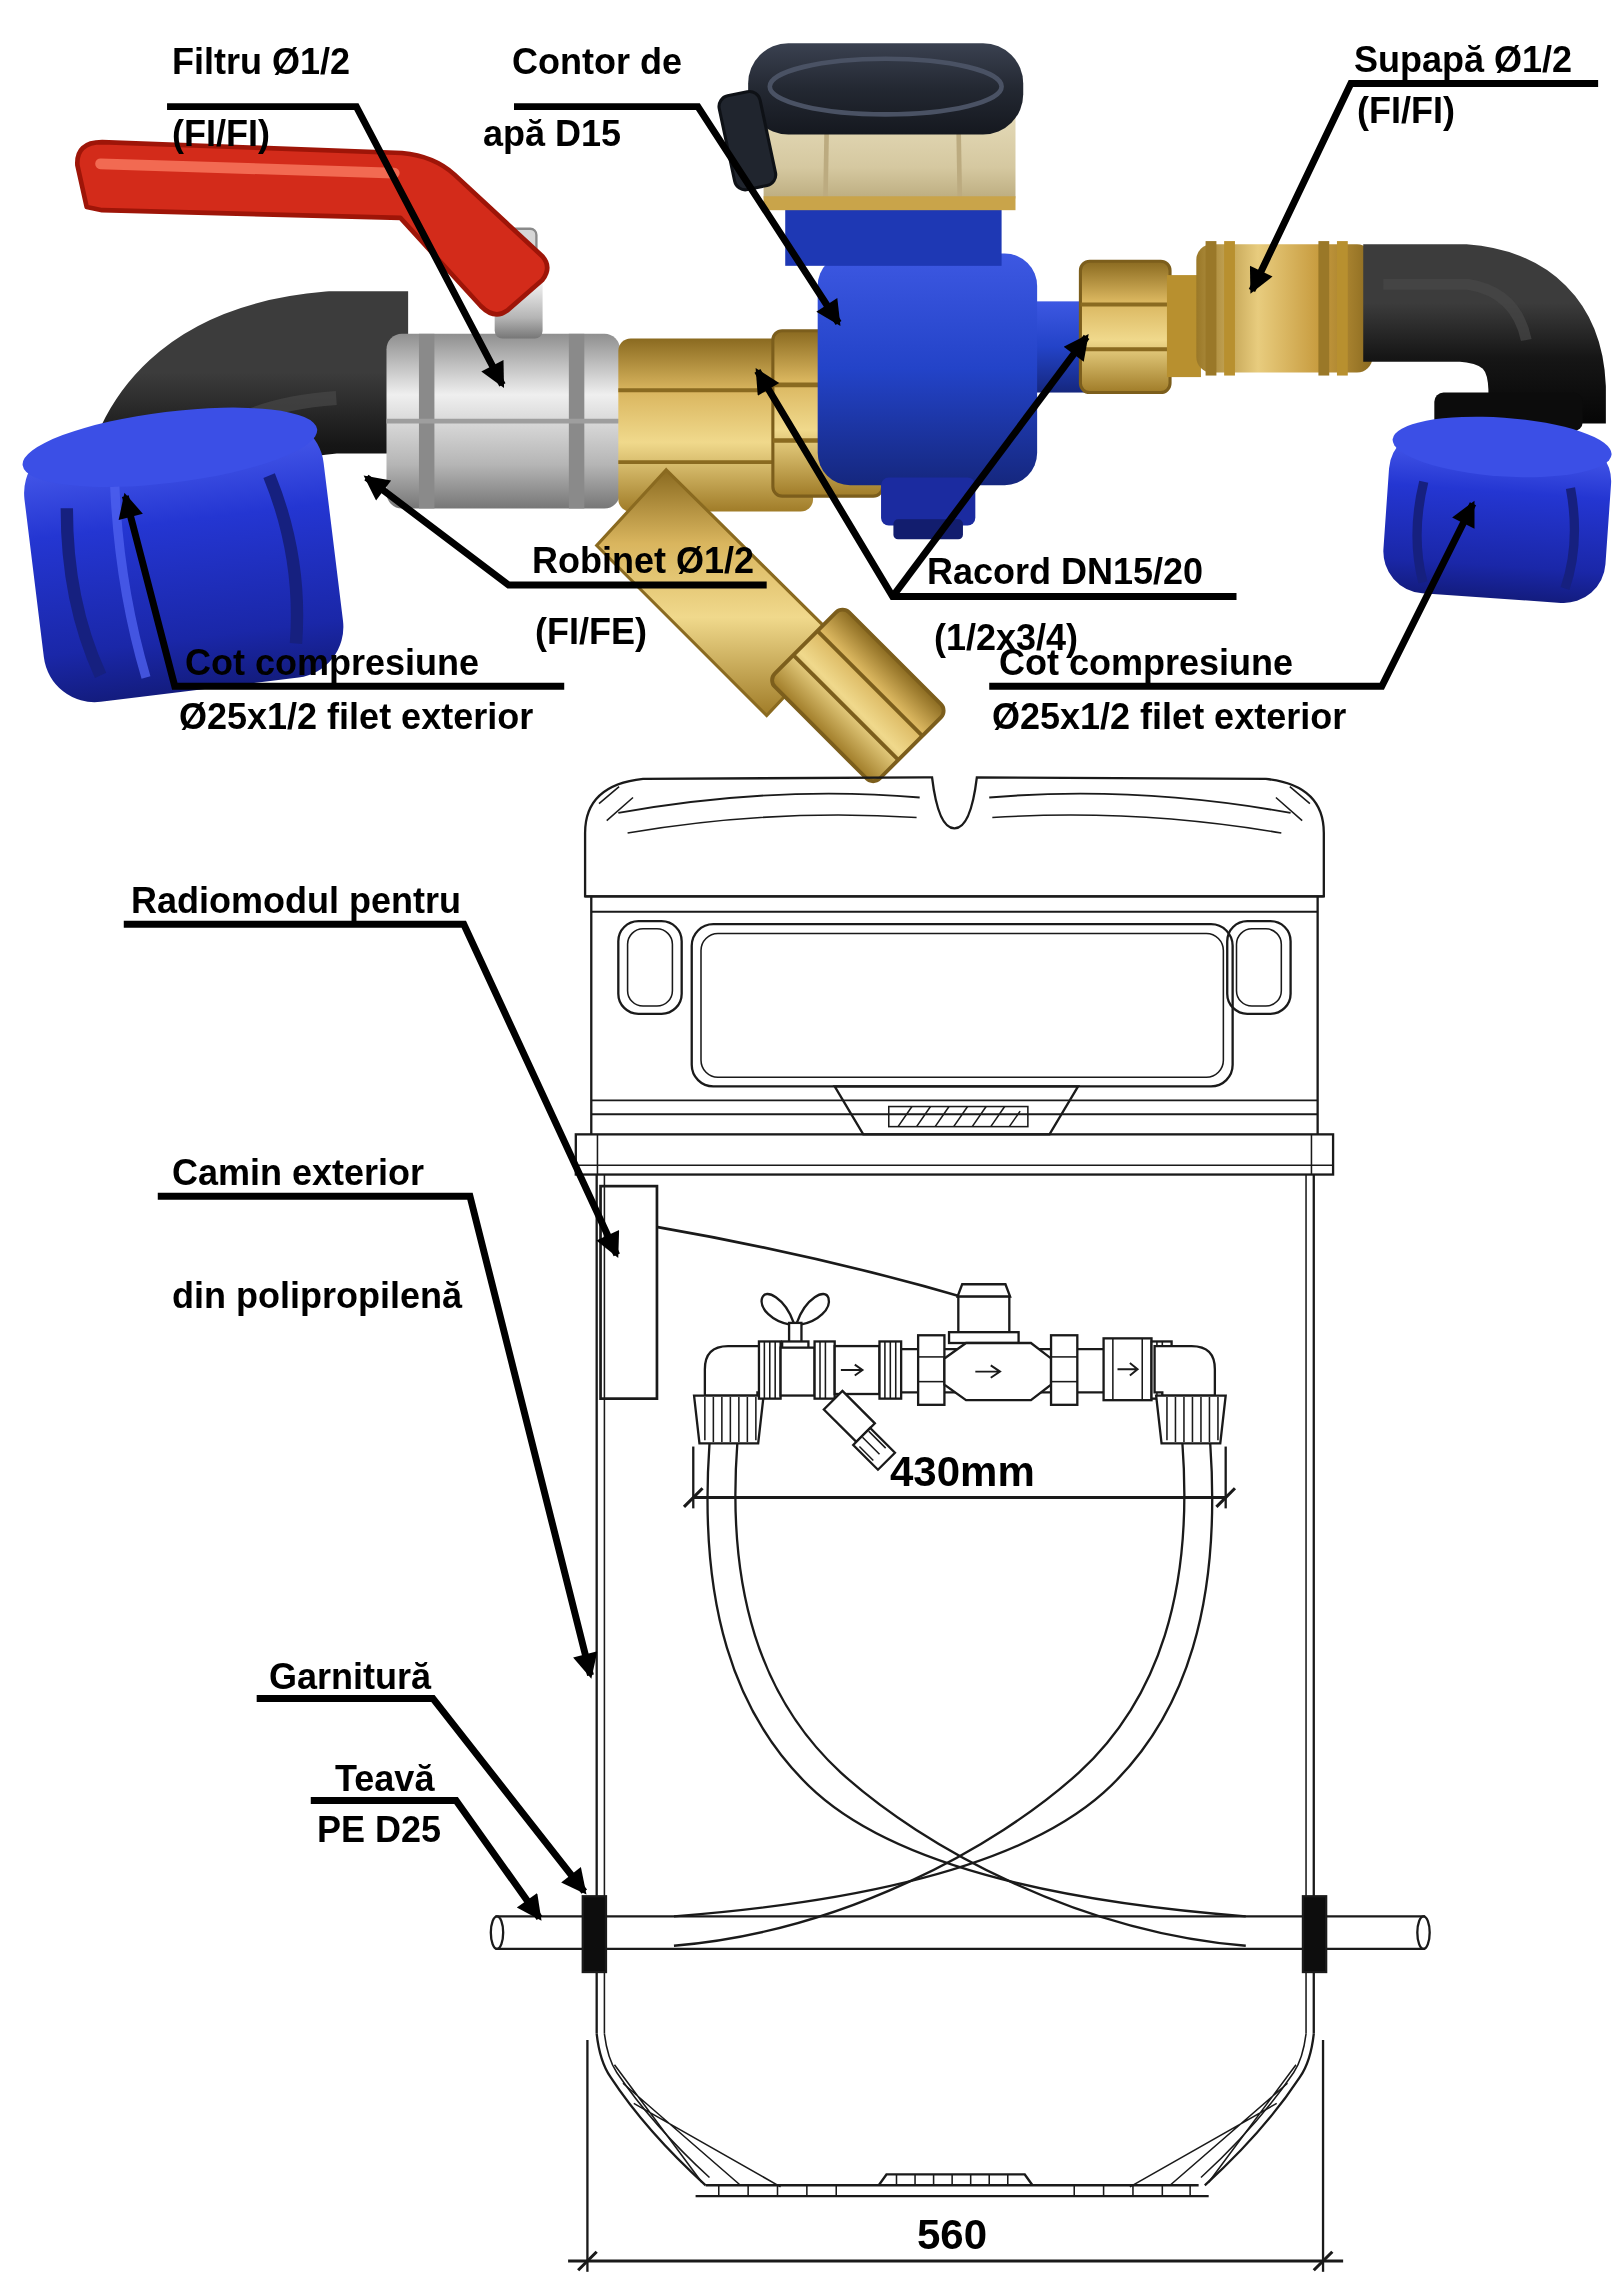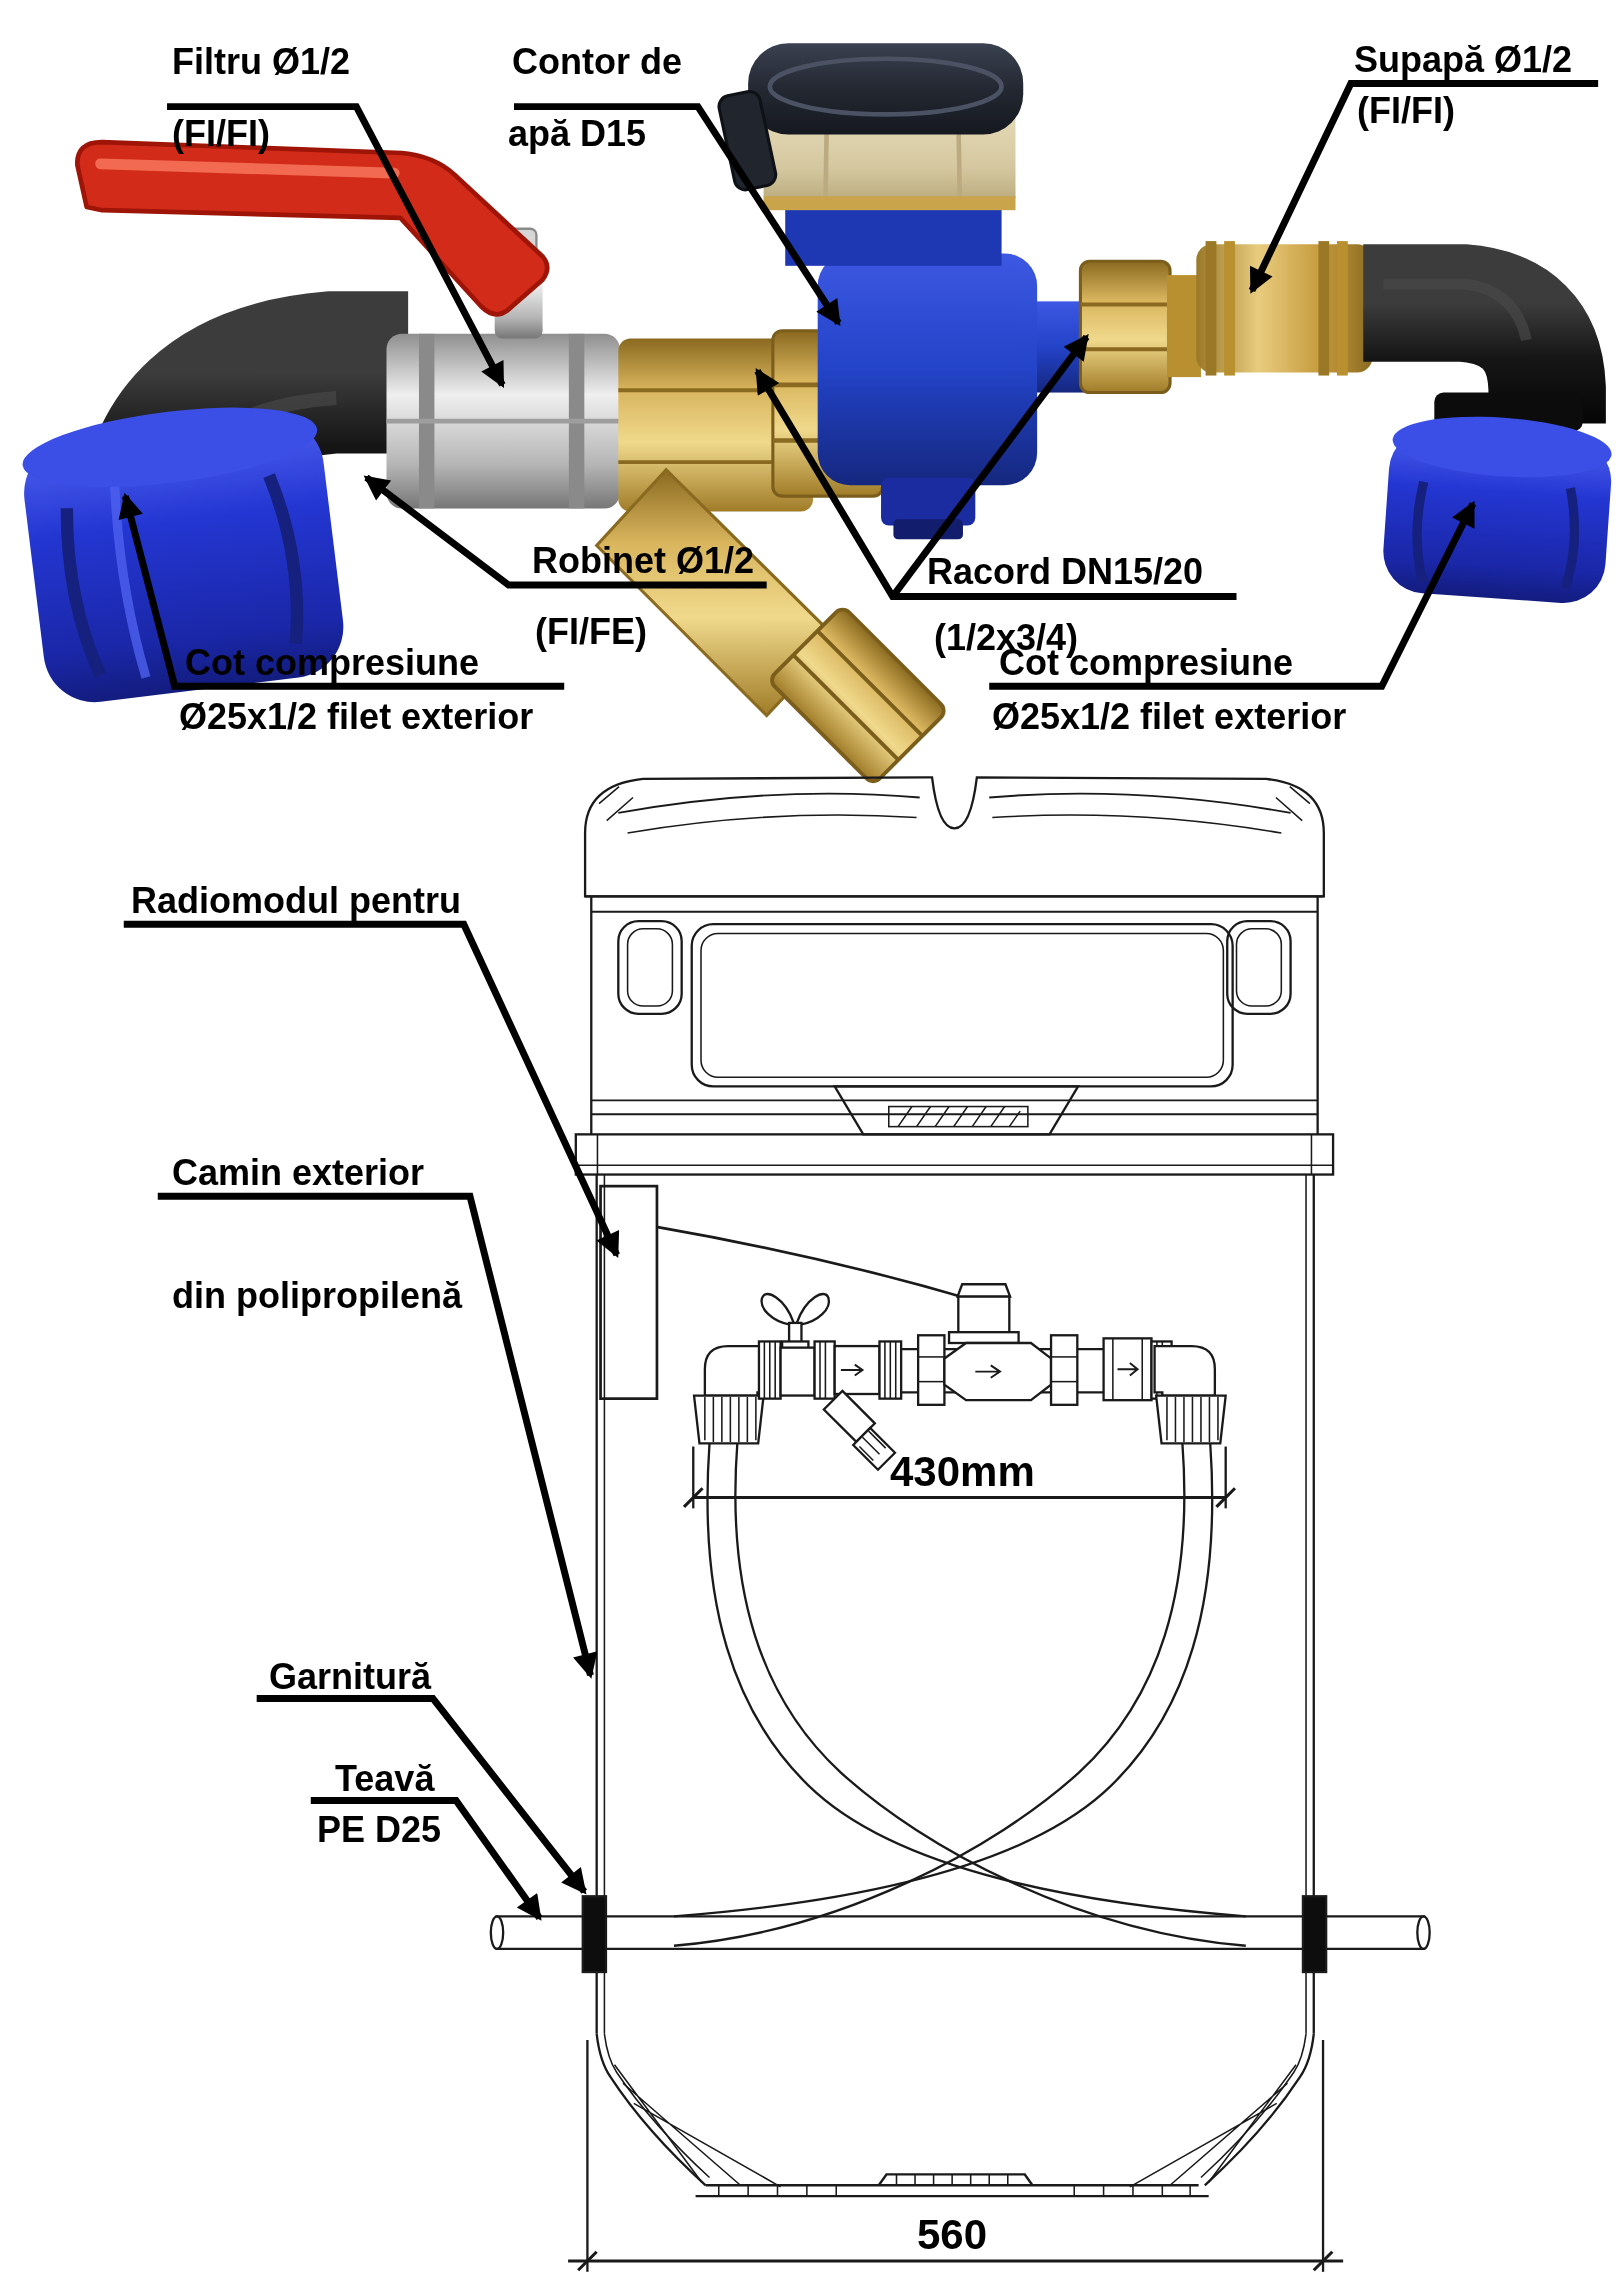--- a/index.html
+++ b/index.html
@@ -324,21 +324,21 @@
 <div class="lbl" style="left:172px;top:42px;">
   <div>Filtru Ø1/2</div>
 </div>
 <div class="lbl" style="left:172px;top:114px;">
   <div>(FI/FI)</div>
 </div>
 
 <div class="lbl" style="left:512px;top:42px;">
   <div>Contor de</div>
 </div>
-<div class="lbl" style="left:508px;top:114px;">
+<div class="lbl" style="left:483px;top:114px;">
   <div>apă D15</div>
 </div>
 
 <div class="lbl" style="left:1354px;top:40px;">
   <div>Supapă Ø1/2</div>
 </div>
 <div class="lbl" style="left:1357px;top:91px;">
   <div>(FI/FI)</div>
 </div>
 

